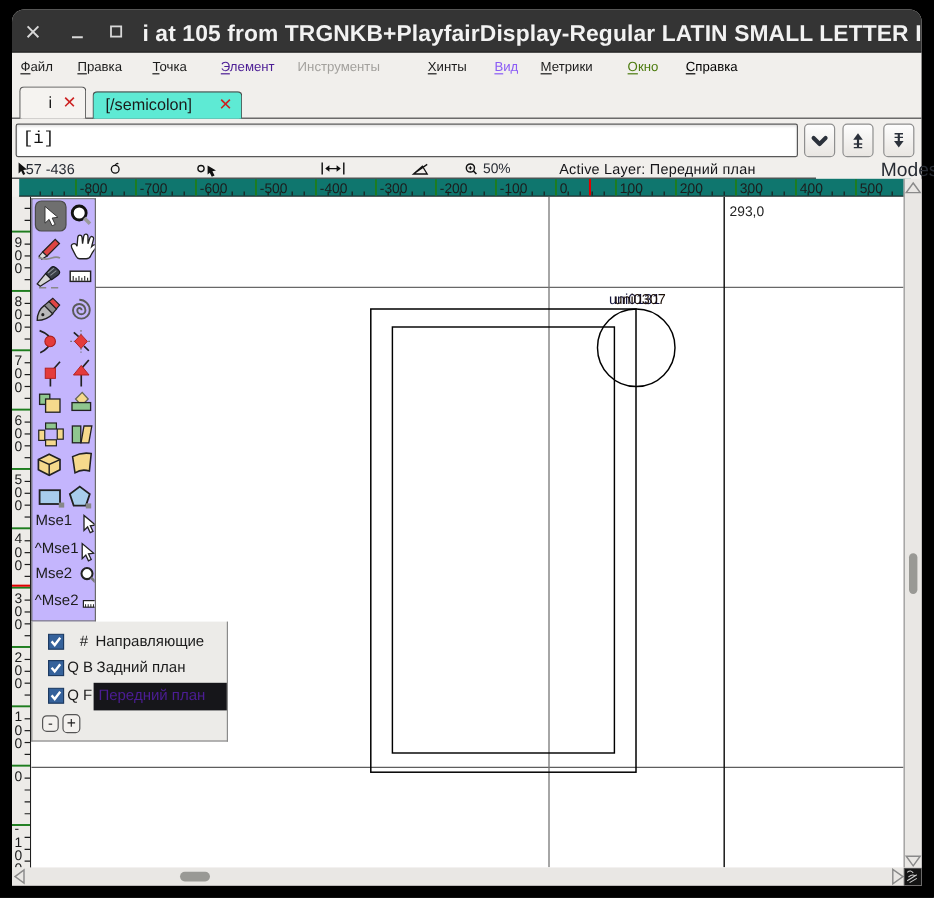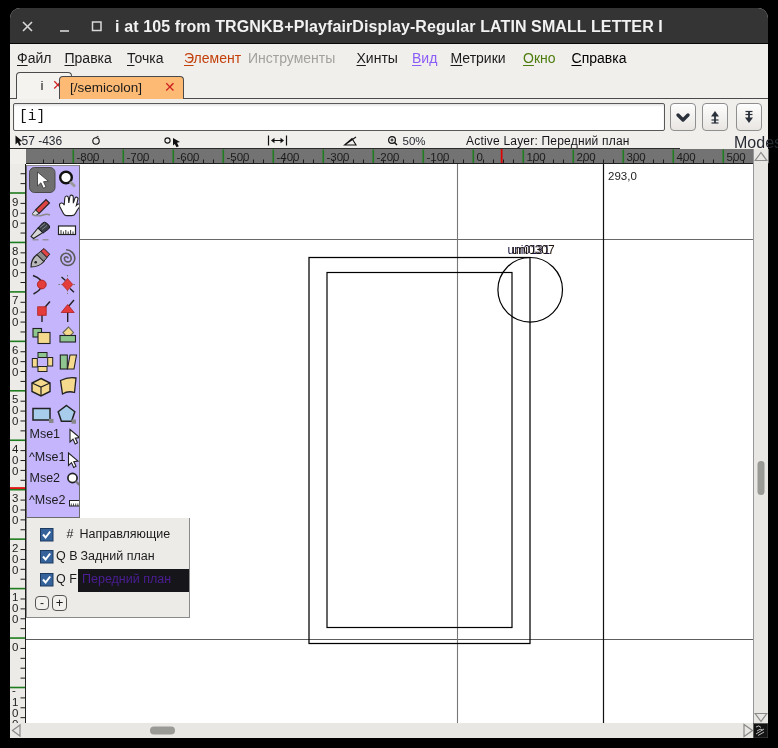--- a/index.html
+++ b/index.html
@@ -8,42 +8,42 @@
 <div class="abs" style="left:0;top:0;width:778px;height:748px;background:#000">
 
 <div class="abs" style="left:10px;top:7.5px;width:758px;height:730px;background:#f1efec;border-radius:10px 10px 0 0">
 
   <div class="abs" style="left:0;top:0;width:758px;height:36.5px;background:#343434;border-radius:10px 10px 0 0;border-bottom:1.5px solid #060606">
     <svg width="758" height="36" style="position:absolute;left:0;top:0">
       <path d="M 13 14 l 9 9 M 22 14 l -9 9" stroke="#d8d8d8" stroke-width="1.6"></path>
       <line x1="50" y1="23" x2="59" y2="23" stroke="#d8d8d8" stroke-width="1.6"></line>
       <rect x="82.5" y="14" width="8.5" height="8.5" fill="none" stroke="#d8d8d8" stroke-width="1.5"></rect>
     </svg>
-    <div class="abs" style="left:0;top:10px;width:758px;text-align:center;color:#f2f2f2;font-size:16px;font-weight:bold;letter-spacing:0.1px">i at 105 from TRGNKB+PlayfairDisplay-Regular LATIN SMALL LETTER I</div>
+    <div class="abs" style="left:0;top:10px;width:758px;text-align:right;color:#f2f2f2;font-size:19px;font-weight:bold;letter-spacing:0.1px">i at 105 from TRGNKB+PlayfairDisplay-Regular LATIN SMALL LETTER I</div>
   </div>
 
-  <div class="abs" style="left:0;top:38px;width:758px;height:25.5px;font-size:14px;color:#1b1b1b">
+  <div class="abs" style="left:0;top:38px;width:758px;height:25.5px;font-size:11px;color:#1b1b1b">
 <span class="abs" style="left:7px;top:4px;color:#1b1b1b"><span style="text-decoration:underline;text-underline-offset:2px">Ф</span>айл</span>
 <span class="abs" style="left:54.5px;top:4px;color:#1b1b1b"><span style="text-decoration:underline;text-underline-offset:2px">П</span>равка</span>
 <span class="abs" style="left:117px;top:4px;color:#1b1b1b"><span style="text-decoration:underline;text-underline-offset:2px">Т</span>очка</span>
-<span class="abs" style="left:174px;top:4px;color:#c2410c"><span style="text-decoration:underline;text-underline-offset:2px">Э</span>лемент</span>
+<span class="abs" style="left:174px;top:4px;color:#4c1d95"><span style="text-decoration:underline;text-underline-offset:2px">Э</span>лемент</span>
 <span class="abs" style="left:238px;top:4px;color:#a3a19d">Инструменты</span>
 <span class="abs" style="left:346.5px;top:4px;color:#1b1b1b"><span style="text-decoration:underline;text-underline-offset:2px">Х</span>инты</span>
 <span class="abs" style="left:402px;top:4px;color:#8b5cf6"><span style="text-decoration:underline;text-underline-offset:2px">В</span>ид</span>
 <span class="abs" style="left:440.5px;top:4px;color:#1b1b1b"><span style="text-decoration:underline;text-underline-offset:2px">М</span>етрики</span>
 <span class="abs" style="left:513px;top:4px;color:#4d7c0f"><span style="text-decoration:underline;text-underline-offset:2px">О</span>кно</span>
 <span class="abs" style="left:561.5px;top:4px;color:#000000"><span style="text-decoration:underline;text-underline-offset:2px">С</span>правка</span>
   </div>
 
   <div class="abs" style="left:0;top:63.5px;width:758px;height:27.5px;border-bottom:1.2px solid #4a4a4a">
     <div class="abs" style="left:6px;top:0.5px;width:56px;height:27.5px;background:#f5f3f0;border:1.2px solid #4a4a4a;border-bottom:none;border-radius:4px 4px 0 0;font-size:13.5px">
       <span class="abs" style="left:23.5px;top:5px;color:#1b1b1b">i</span>
       <span class="abs" style="left:35px;top:4.5px;color:#cc2222;font-size:14px">✕</span>
     </div>
-    <div class="abs" style="left:49px;top:5px;width:125px;height:23px;background:#fdba74;border:1.2px solid #4a4a4a;border-bottom:none;border-radius:4px 4px 0 0;font-size:13.5px">
+    <div class="abs" style="left:67px;top:5px;width:125px;height:23px;background:#5eead4;border:1.2px solid #4a4a4a;border-bottom:none;border-radius:4px 4px 0 0;font-size:13.5px">
       <span class="abs" style="left:10px;top:2.5px;color:#1b1b1b">[/semicolon]</span>
       <span class="abs" style="left:104px;top:2px;color:#cc2222;font-size:14px">✕</span>
     </div>
   </div>
 
   <div class="abs" style="left:0;top:91px;width:758px;height:35.5px">
     <div class="abs" style="left:3px;top:4.5px;width:652px;height:28px;background:#fff;border:1.2px solid #585858;border-radius:2px;box-shadow:inset 0 1.5px 2px rgba(0,0,0,0.12)">
       <span class="abs" style="left:5px;top:4px;font-family:'Liberation Mono',monospace;font-size:14.5px;color:#111">[i]</span>
     </div>
     <div class="abs" style="left:660px;top:4.5px;width:26px;height:28px;background:linear-gradient(#fdfdfd,#e9e6e2);border:1.2px solid #8f8f8f;border-radius:4px">
@@ -86,21 +86,21 @@
       <line x1="380.5" y1="6" x2="383.5" y2="6" stroke="#111" stroke-width="1"></line>
           <line x1="382" y1="4.5" x2="382" y2="7.5" stroke="#111" stroke-width="1"></line>
     </svg>
     <span class="abs" style="left:11.5px;top:0px">57 -436</span>
     <span class="abs" style="left:392.5px;top:0.5px;font-size:11.5px">50%</span>
     <span class="abs" style="left:456px;top:0px;font-size:12px;letter-spacing:0.2px;color:#16161a">Active Layer: Передний план (Передний план)</span>
     <span class="abs" style="left:724px;top:0px;font-size:16px">Modes</span>
   </div>
 </div>
 
-<div class="abs" style="left:26px;top:148.5px;width:743px;height:15.5px;background:#737373;border-bottom:1.3px solid #1f1f1f;overflow:hidden">
+<div class="abs" style="left:16px;top:148.5px;width:743px;height:15.5px;background:#0f766e;border-bottom:1.3px solid #1f1f1f;overflow:hidden">
       <svg width="743" height="16" style="position:absolute;left:0;top:0">
         <line x1="17.5" y1="10.5" x2="17.5" y2="15.5" stroke="#1c1c1c" stroke-width="1"></line>
         <line x1="27.5" y1="10.5" x2="27.5" y2="15.5" stroke="#1c1c1c" stroke-width="1"></line>
         <line x1="37.5" y1="10.5" x2="37.5" y2="15.5" stroke="#1c1c1c" stroke-width="1"></line>
         <rect x="46.5" y="0.5" width="1.6" height="15" fill="#1e7d1e"></rect>
         <text x="50.5" y="11.5" font-size="11.5" fill="#1c1c1c">-800</text>
         <line x1="57.5" y1="10.5" x2="57.5" y2="15.5" stroke="#1c1c1c" stroke-width="1"></line>
         <line x1="67.5" y1="10.5" x2="67.5" y2="15.5" stroke="#1c1c1c" stroke-width="1"></line>
         <line x1="77.5" y1="10.5" x2="77.5" y2="15.5" stroke="#1c1c1c" stroke-width="1"></line>
         <line x1="87.5" y1="10.5" x2="87.5" y2="15.5" stroke="#1c1c1c" stroke-width="1"></line>

